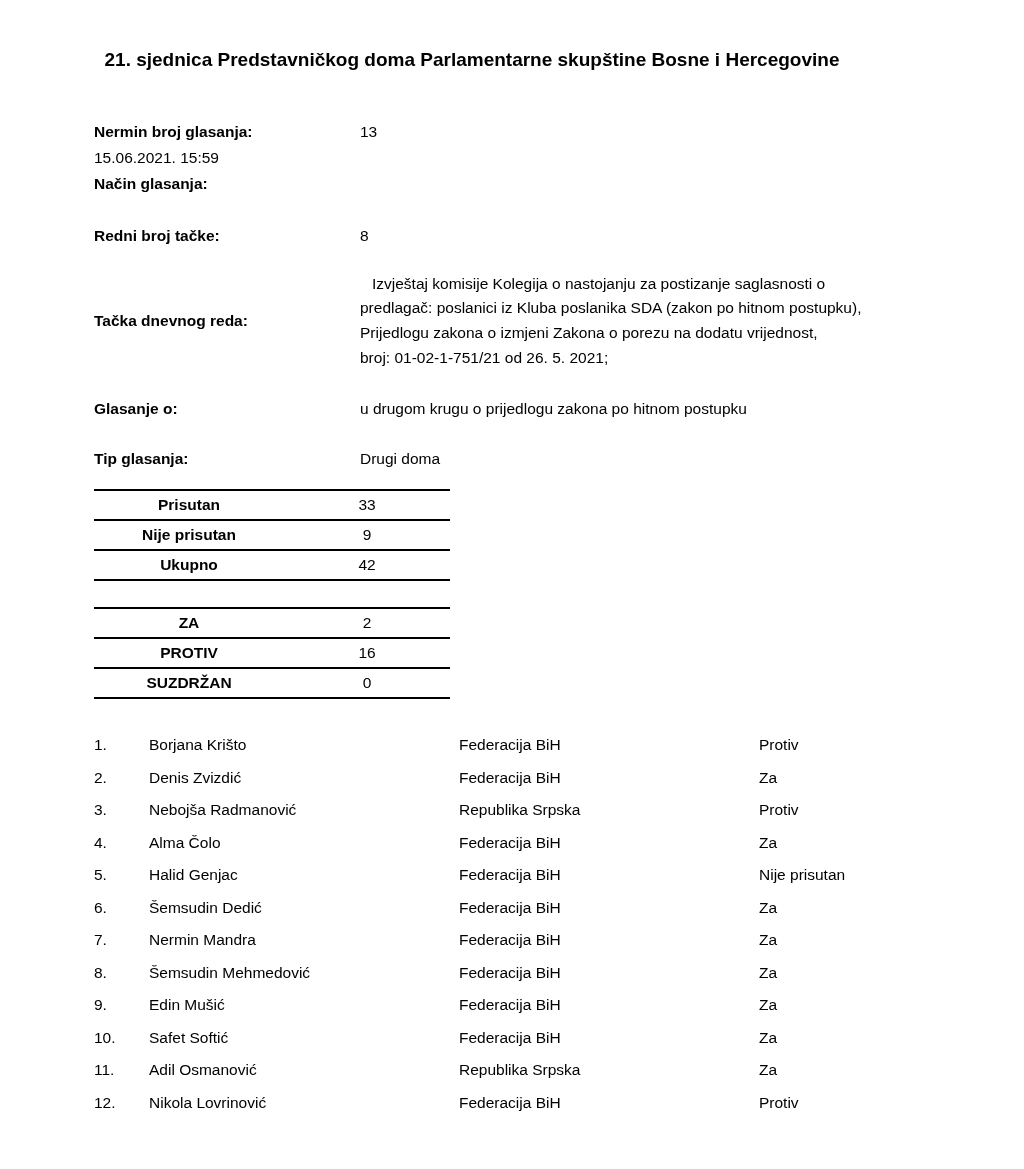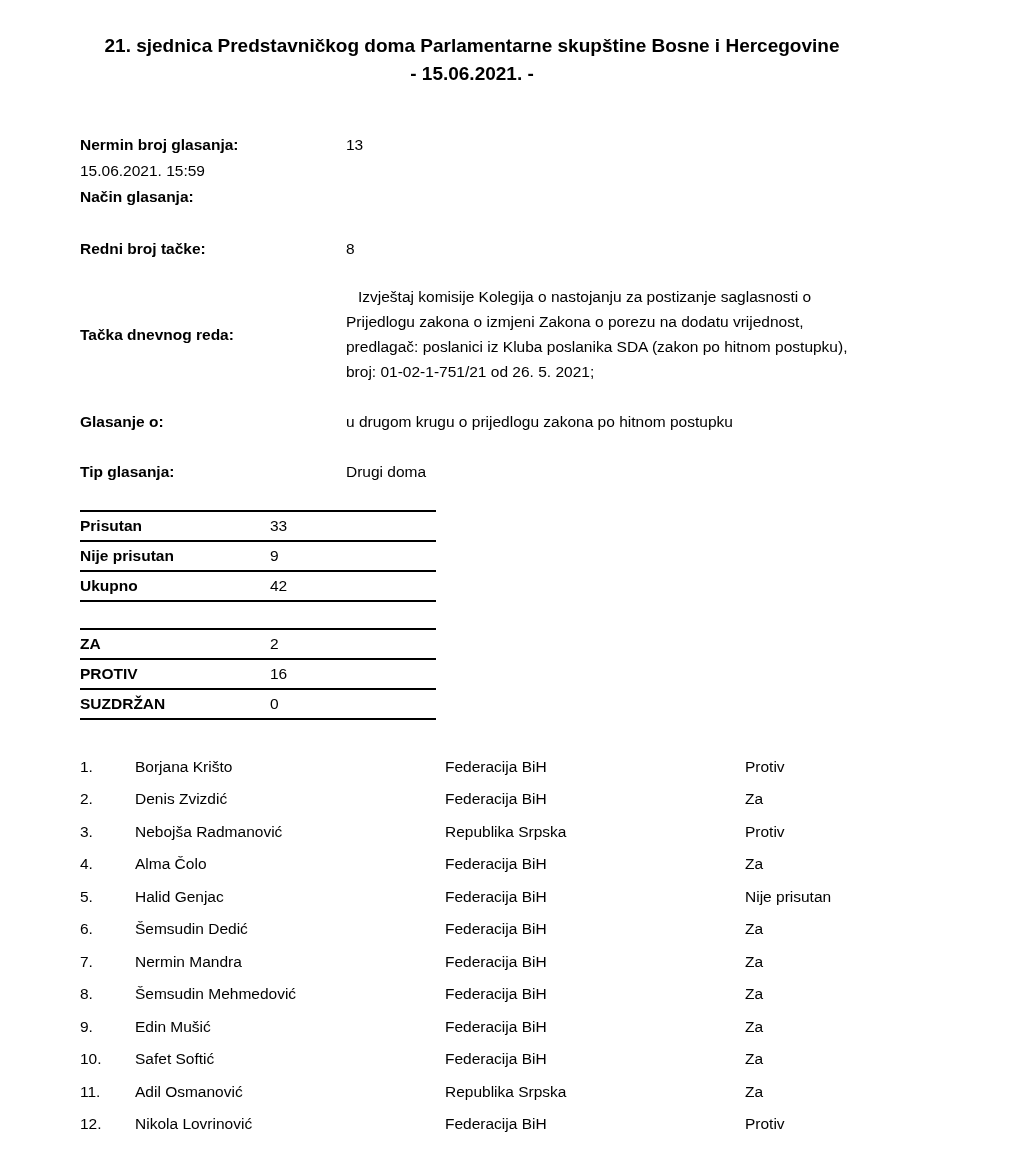--- a/index.html
+++ b/index.html
@@ -11,21 +11,21 @@
     width: 1024px;
     min-height: 1169px;
     font-family: "Liberation Sans", sans-serif;
     color: #000000;
     -webkit-font-smoothing: antialiased;
   }
   .page {
     position: relative;
     width: 944px;
     min-height: 1169px;
-    padding: 0;
+    padding: 14px;
     box-sizing: border-box;
   }
   
   .doc-title {
     text-align: center;
     font-size: 19px;
     font-weight: bold;
     line-height: 1.45;
     padding-top: 32px;
     padding-left: 60px;
@@ -64,22 +64,23 @@
     align-self: center;
   }
   .agenda-row .value {
     line-height: 1.6;
     text-indent: 12px;
   }
   .agenda-row .value .cont { text-indent: 0; }
 
   
   .tables {
-    margin-top: 26px;
+    margin-top: 18px;
     padding-left: 80px;
+    text-align: center;
   }
   table.summary {
     border-collapse: collapse;
     width: 356px;
     font-size: 15.5px;
   }
   table.summary td {
     padding: 5px 0 5px 0;
     border-top: 2px solid #000;
     border-bottom: 2px solid #000;
@@ -125,21 +126,20 @@
     flex: 1 1 auto;
   }
 </style>
 </head>
 <body>
 
 <div class="page">
 
   <div class="doc-title">
     <span>21. sjednica Predstavničkog doma Parlamentarne skupštine Bosne i Hercegovine</span>
-    <span class="line2">- 15.06.2021. -</span>
   </div>
 
   <div class="meta">
 
     <div class="meta-row tight">
       <div class="label">Nermin broj glasanja:</div>
       <div class="value">13</div>
     </div>
 
     <div class="meta-row tight">
@@ -156,22 +156,22 @@
       <div class="label">Redni broj tačke:</div>
       <div class="value">8</div>
     </div>
 
     <div class="gap-2"></div>
 
     <div class="meta-row agenda-row">
       <div class="label">Tačka dnevnog reda:</div>
       <div class="value">
         <span>Izvještaj komisije Kolegija o nastojanju za postizanje saglasnosti o</span>
+        <div class="cont">predlagač: poslanici iz Kluba poslanika SDA (zakon po hitnom postupku),</div>
         <div class="cont">Prijedlogu zakona o izmjeni Zakona o porezu na dodatu vrijednost,</div>
-        <div class="cont">predlagač: poslanici iz Kluba poslanika SDA (zakon po hitnom postupku),</div>
         <div class="cont">broj: 01-02-1-751/21 od 26. 5. 2021;</div>
       </div>
     </div>
 
     <div class="gap-3"></div>
 
     <div class="meta-row">
       <div class="label">Glasanje o:</div>
       <div class="value">u drugom krugu o prijedlogu zakona po hitnom postupku</div>
     </div>

